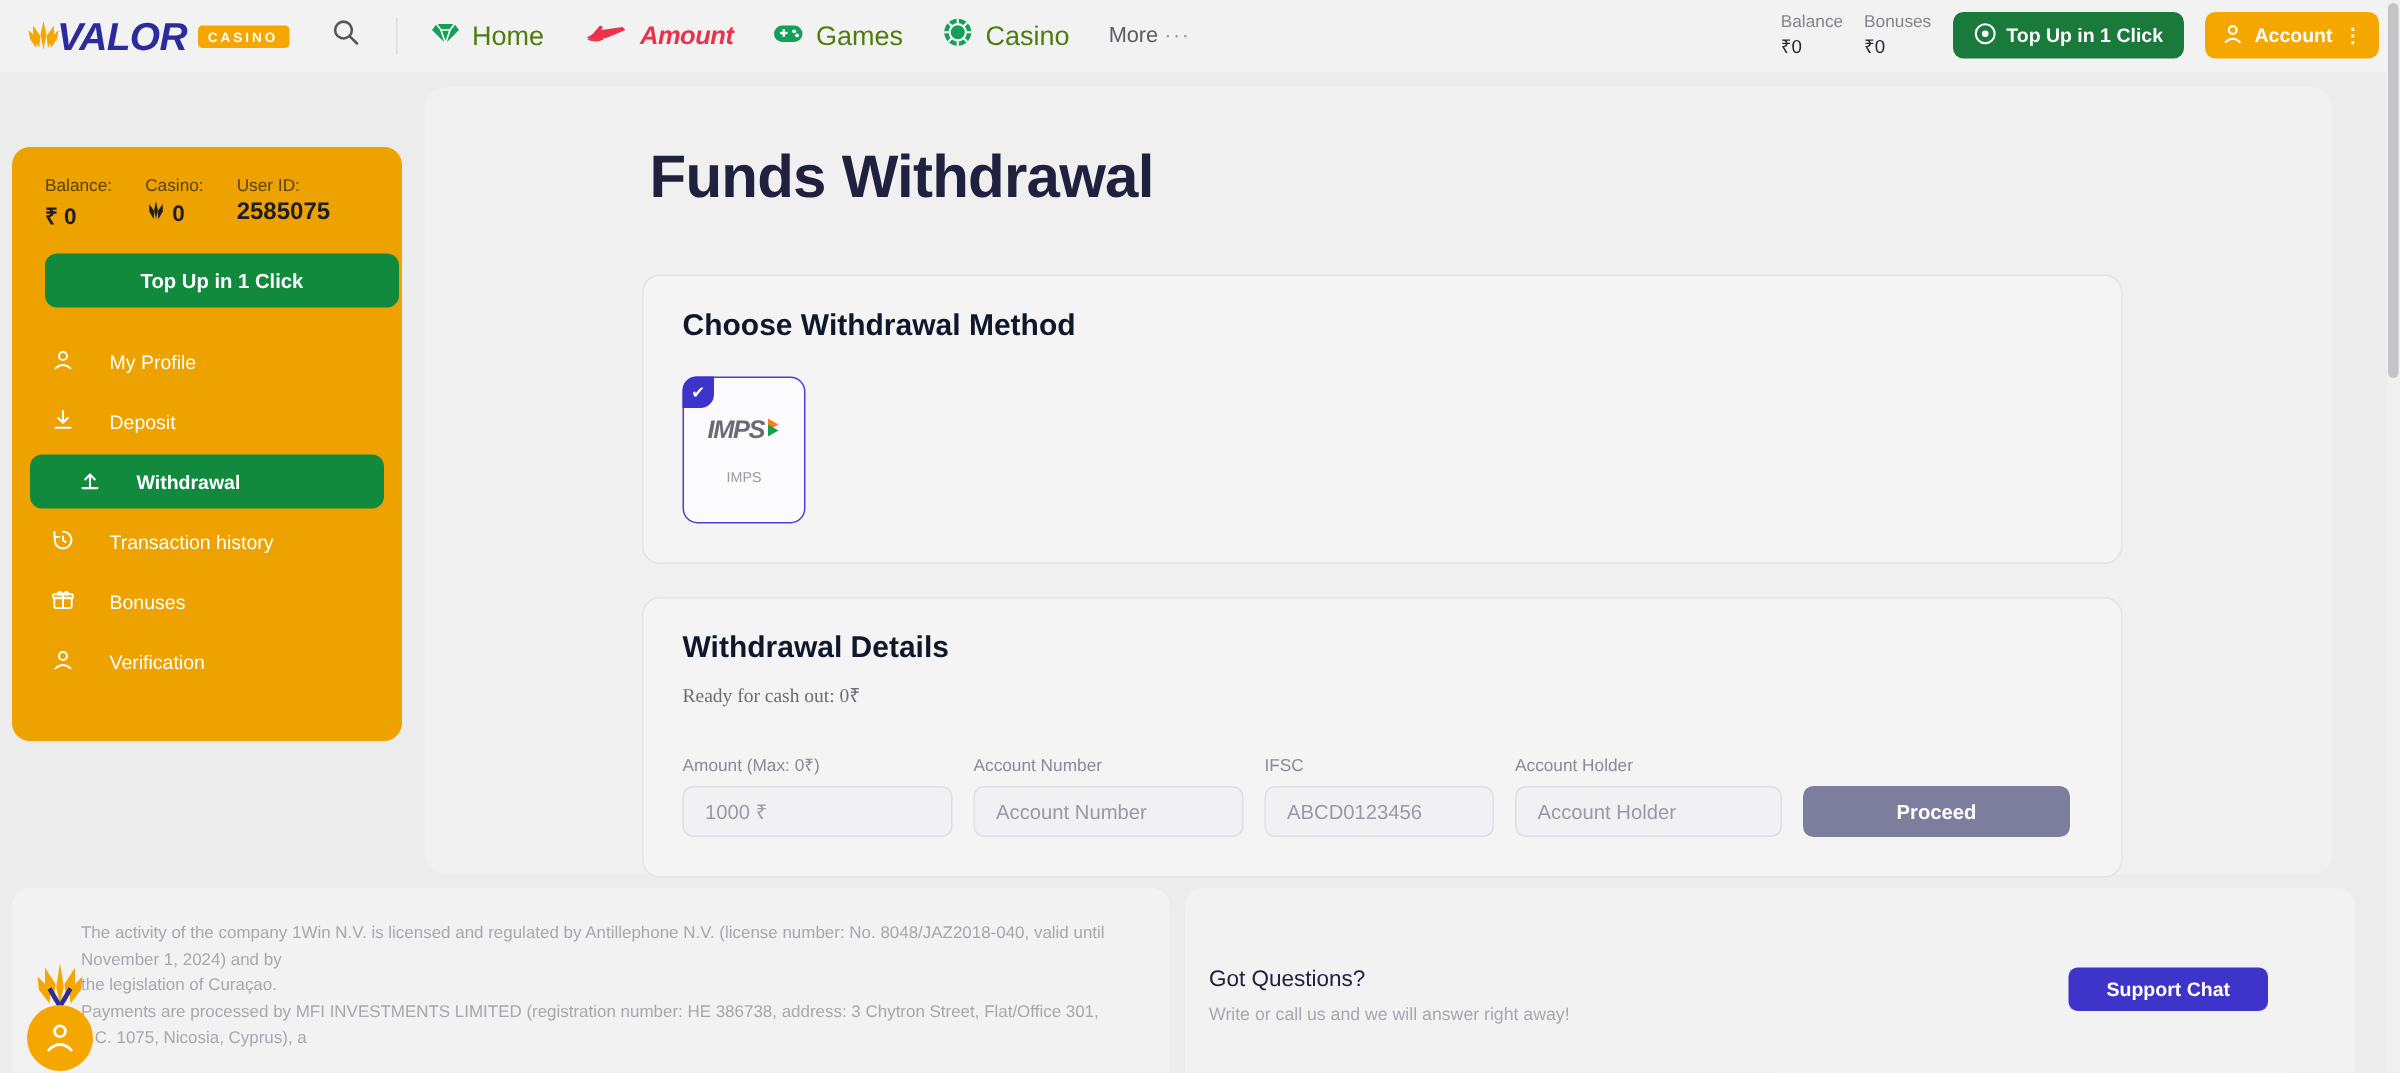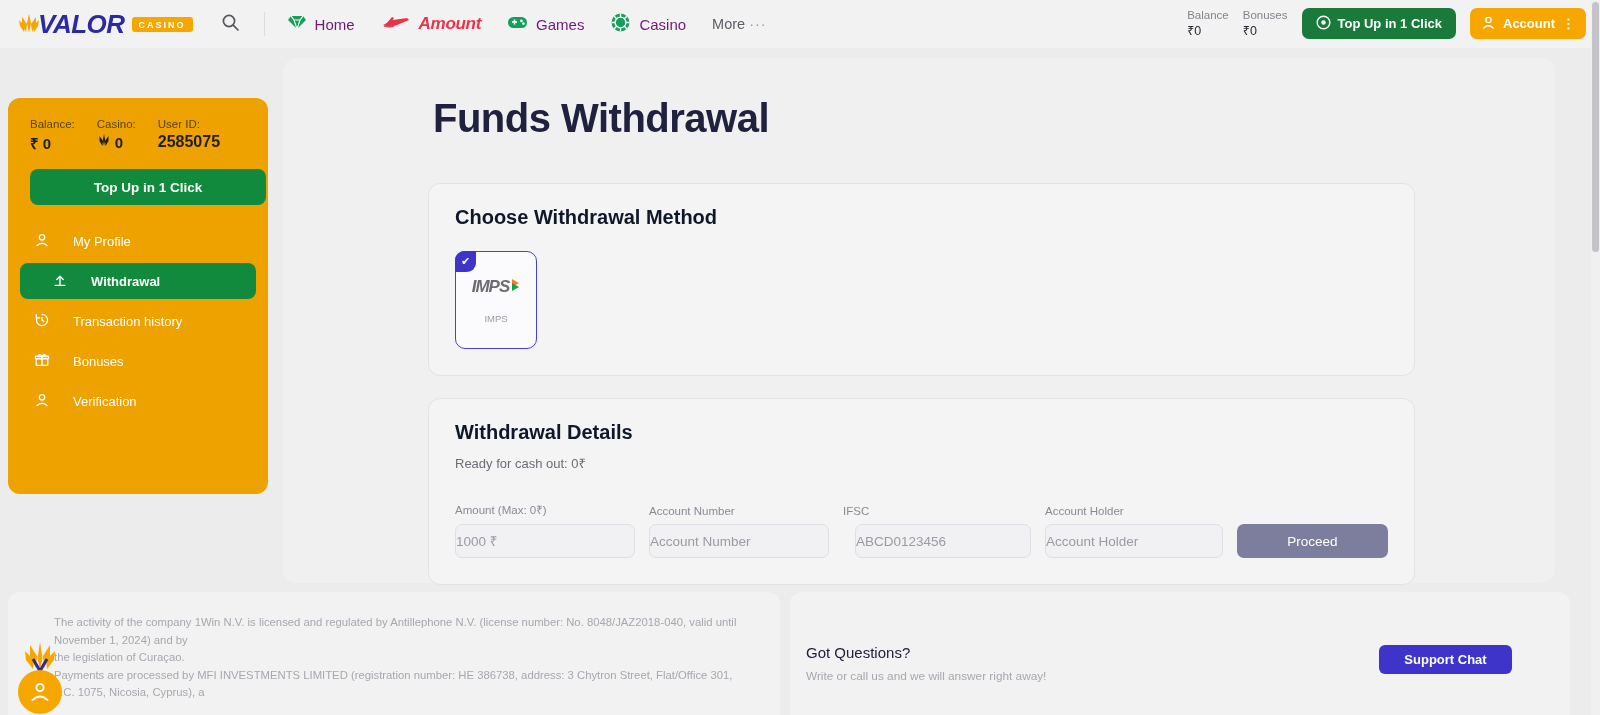--- a/index.html
+++ b/index.html
@@ -25,21 +25,21 @@
   }
   .logo-badge {
     background: #f5a700; color: #fff; font-size: 9px; font-weight: 700;
     letter-spacing: 2px; padding: 3px 7px 2px; border-radius: 3px;
     margin-left: 7px;
   }
   .nav-search { margin-left: 28px; display: flex; align-items: center; cursor: pointer; }
   .nav-divider { width: 1px; height: 24px; background: #dcdcdc; margin-left: 24px; }
   .nav-links { display: flex; align-items: center; margin-left: 22px; gap: 26px; }
   .nav-item { display: flex; align-items: center; gap: 8px; cursor: pointer; }
-  .nav-label { font-size: 15px; color: #701a75; }
+  .nav-label { font-size: 18px; color: #4d7c0f; }
   .nav-label.aviator {
     color: #e8334a; font-style: italic; font-weight: 800; font-size: 17px;
     letter-spacing: -0.3px;
   }
   .nav-more { font-size: 14.5px; color: #5c5c66; cursor: pointer; }
   .nav-more .dots { color: #9a9aa3; margin-left: 4px; letter-spacing: 1px; }
 
   .top-right { margin-left: auto; display: flex; align-items: center; gap: 14px; margin-right: 14px; }
   .stat { text-align: left; line-height: 1.35; }
   .stat-label { font-size: 11.5px; color: #84848e; }
@@ -94,21 +94,21 @@
     font-size: 40px; font-weight: 800; color: #20203f;
     margin: 38px 0 0 150px; letter-spacing: -0.5px;
   }
   .card {
     background: #f4f4f4; border: 1px solid #e3e3e3; border-radius: 12px;
     margin-left: 145px; width: 987px;
   }
   .card.methods { margin-top: 42px; padding: 22px 26px 26px; }
   .card.details { margin-top: 22px; padding: 22px 26px 26px; }
   .card-title { font-size: 20px; font-weight: 800; color: #0f172a; }
-  .card-sub { font-size: 13px; color: #6c6c78; margin-top: 10px; }
+  .card-sub { font-size: 13px; color: #6c6c78; margin-top: 10px; font-family: Liberation Serif, serif; }
 
   .method-card {
     position: relative; width: 82px; height: 98px; margin-top: 22px;
     background: #fbfbfd; border: 1.6px solid #4b3fd4; border-radius: 10px;
     display: flex; flex-direction: column; align-items: center;
     justify-content: center; gap: 16px; cursor: pointer;
   }
   .method-check {
     position: absolute; top: -1px; left: -1px;
     width: 21px; height: 21px; background: #3f34c9;
@@ -121,31 +121,31 @@
     color: #6b6b74; letter-spacing: -1px; display: flex; align-items: center;
   }
   .imps-flag { display: inline-block; margin-left: 2px; }
   .method-label { font-size: 9.5px; color: #9b9ba4; }
 
   .fields { display: flex; align-items: flex-end; gap: 14px; margin-top: 30px; }
   .field { display: flex; flex-direction: column; }
   .field-label { font-size: 11.5px; color: #8a8a95; margin-bottom: 7px; }
   .field input {
     height: 34px; border: 1px solid #dedee4; border-radius: 7px;
-    background: #f1f1f3; padding: 0 0; font-size: 13.5px;
+    background: #f1f1f3; padding: 0 14px; font-size: 13.5px;
     color: #40404a; font-family: inherit; outline: none;
   }
   .field input::placeholder { color: #9a9aa4; }
   .f-amount input { width: 180px; }
   .f-account input { width: 180px; }
-  .f-ifsc input { width: 176px; margin-left: 12px; }
+  .f-ifsc input { width: 153px; }
   .f-holder input { width: 178px; }
   .btn-proceed {
     width: 178px; height: 34px; border: none; border-radius: 7px;
-    background: #7d7d9e; color: #fff; font-size: 13.5px; font-weight: 400;
+    background: #7d7d9e; color: #fff; font-size: 13.5px; font-weight: 700;
     cursor: pointer; font-family: inherit;
   }
 
   
   .footer-left {
     position: absolute; left: 8px; top: 592px;
     width: 772px; height: 123px;
     background: #f2f2f2; border-radius: 12px 12px 0 0;
     padding: 22px 26px 0 46px;
   }
@@ -330,20 +330,29 @@
     <div class="sb-item">
       <span>
         <svg width="16" height="16" viewBox="0 0 16 16">
           <circle cx="8" cy="5.3" r="2.7" fill="none" stroke="#fff" stroke-width="1.3"></circle>
           <path d="M3 13.6 q5 -4.6 10 0" fill="none" stroke="#fff" stroke-width="1.3" stroke-linecap="round"></path>
         </svg>
       </span>
       <span>My Profile</span>
     </div>
 
+    <div class="sb-item">
+      <span>
+        <svg width="16" height="16" viewBox="0 0 16 16">
+          <path d="M8 2 v7.5 M4.8 6.6 L8 9.9 L11.2 6.6" fill="none" stroke="#fff" stroke-width="1.4" stroke-linecap="round" stroke-linejoin="round"></path>
+          <path d="M3 13.2 h10" stroke="#fff" stroke-width="1.4" stroke-linecap="round"></path>
+        </svg>
+      </span>
+      <span>Deposit</span>
+    </div>
 
     <div class="sb-item active">
       <span>
         <svg width="16" height="16" viewBox="0 0 16 16">
           <path d="M8 12.5 v-8 M4.8 7.6 L8 4.3 L11.2 7.6" fill="none" stroke="#fff" stroke-width="1.4" stroke-linecap="round" stroke-linejoin="round"></path>
           <path d="M3 13.4 h10" stroke="#fff" stroke-width="1.4" stroke-linecap="round"></path>
         </svg>
       </span>
       <span>Withdrawal</span>
     </div>

